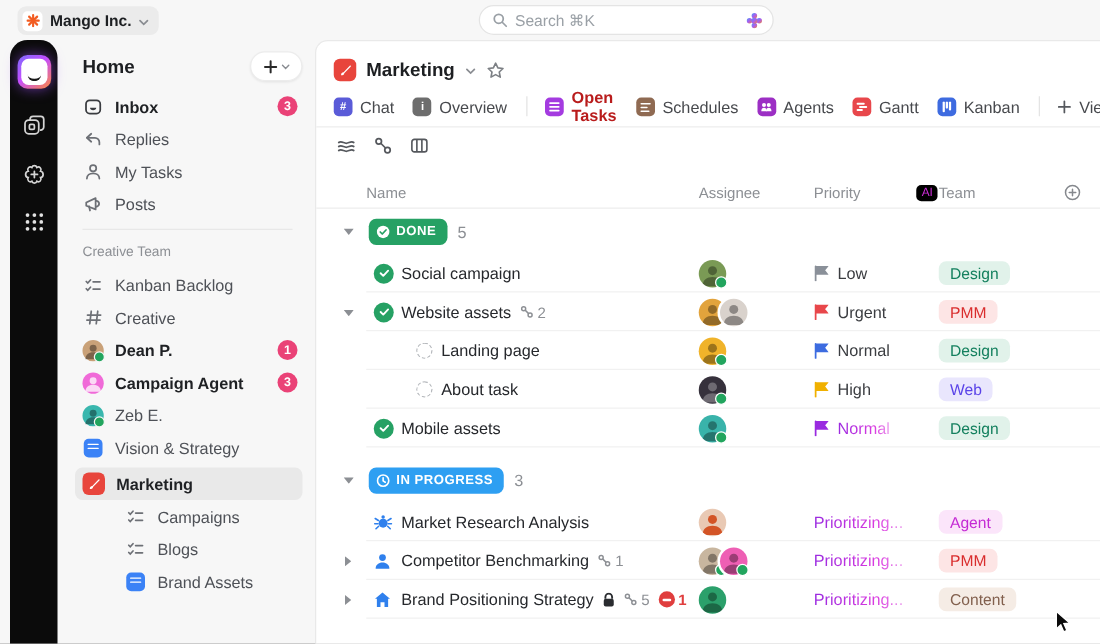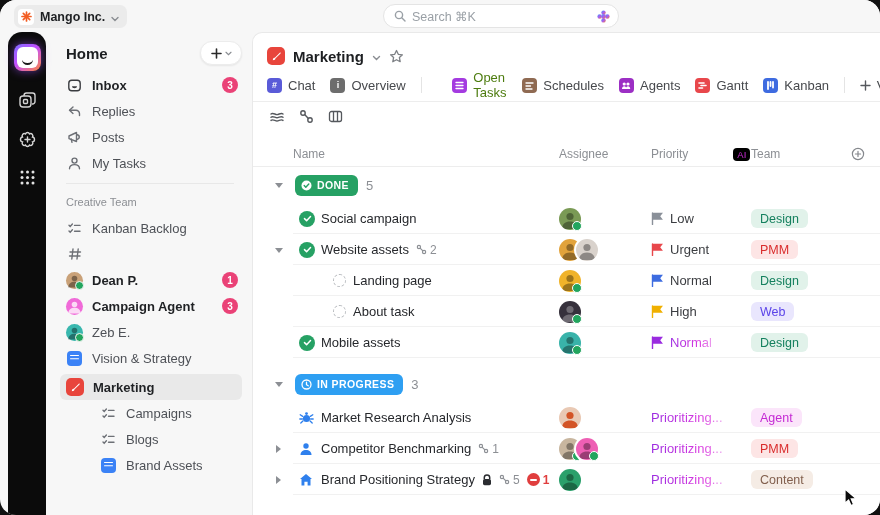--- a/index.html
+++ b/index.html
@@ -1,18 +1,18 @@
 <!DOCTYPE html>
 <html><head>
 <meta charset="utf-8">
 <style>
   * { margin:0; padding:0; box-sizing:border-box; }
   html,body { width:880px; height:515px; }
   body { background:#111; font-family:"Liberation Sans", sans-serif; overflow:hidden; }
-  .app { position:absolute; inset:0; background:#f7f7f7; border-radius:16px; overflow:hidden; }
+  .app { position:absolute; inset:0; background:#f7f7f7; border-radius:0; overflow:hidden; }
 
   
   .topbar { position:absolute; left:0; top:0; right:0; height:32px; background:#f7f7f7; }
   .ws-chip { position:absolute; left:14px; top:5px; height:23px; display:flex; align-items:center; gap:6px;
              background:#ebebeb; border-radius:7px; padding:0 8px 0 4px; cursor:default; }
   .ws-logo { width:16px; height:16px; background:#fff; border-radius:4px; display:flex; align-items:center; justify-content:center; }
   .ws-name { font-size:12.5px; font-weight:700; color:#1d1f22; }
   .chev { color:#8a8d92; }
   .search { position:absolute; left:383px; top:4px; width:236px; height:24px; background:#fff; border:1px solid #e4e4e4;
             border-radius:13px; display:flex; align-items:center; padding:0 8px 0 10px; gap:6px; }
@@ -53,21 +53,21 @@
   .mk-ic { width:18px; height:18px; background:#e8453c; border-radius:5px; display:flex; align-items:center; justify-content:center; }
   .sub-indent { padding-left:34px; }
 
   
   .main { position:absolute; left:252px; top:32px; right:0; bottom:0; background:#fff; border:1px solid #e9e9e9;
           border-right:none; border-bottom:none; border-radius:10px 0 0 0; }
   .m-head { position:absolute; left:14px; top:10px; height:26px; display:flex; align-items:center; gap:8px; }
   .m-title { font-size:15px; font-weight:700; color:#1d1f22; }
   .tabs { position:absolute; left:14px; top:40px; height:24px; display:flex; align-items:center; gap:15px; }
   .tab { display:flex; align-items:center; gap:6px; font-size:13px; color:#47494d; cursor:pointer; }
-  .tab.active { font-weight:400; color:#4d7c0f;margin-left:16px; }
+  .tab.active { font-weight:700; color:#b91c1c; }
   .tabicon { width:15px; height:15px; border-radius:4px; color:#fff; display:flex; align-items:center; justify-content:center;
              font-size:9px; font-weight:700; flex:none; }
   .tab-sep { width:1px; height:16px; background:#e4e4e4; }
   .tabs-rule { position:absolute; left:0; right:0; top:68px; height:1px; background:#ededed; }
   .toolbar { position:absolute; left:16px; top:76px; display:flex; gap:14px; color:#55585d; }
   .toolbar .t-ic { cursor:pointer; display:flex; }
 
   
   .thead { position:absolute; left:0; right:0; top:108px; height:26px; font-size:12px; color:#8c8f94; }
   .thead::after { content:""; position:absolute; left:0; right:0; bottom:0; height:1px; background:#ededed; }
@@ -219,36 +219,36 @@
       <span class="s-ic">
           <svg width="15" height="15" viewBox="0 0 15 15" fill="none" stroke="#6d7076" stroke-width="1.4" stroke-linecap="round" stroke-linejoin="round">
             <path d="M6 3 L2.5 6.2 L6 9.4"></path>
             <path d="M2.8 6.2 H9 A3.5 3.5 0 0 1 12.5 9.7 V11.5"></path>
           </svg>
         </span>
       <span class="lbl">Replies</span>
     </div>
     <div class="s-item">
       <span class="s-ic">
+          <svg width="15" height="15" viewBox="0 0 15 15" fill="none" stroke="#6d7076" stroke-width="1.4">
+            <circle cx="7.5" cy="4.6" r="2.5"></circle>
+            <path d="M2.5 12.8 C2.5 10.2 4.7 8.6 7.5 8.6 C10.3 8.6 12.5 10.2 12.5 12.8" stroke-linecap="round"></path>
+          </svg>
+        </span>
+      <span class="lbl">My Tasks</span>
+    </div>
+    <div class="s-item">
+      <span class="s-ic">
           <svg width="15" height="15" viewBox="0 0 15 15" fill="none" stroke="#6d7076" stroke-width="1.4" stroke-linejoin="round">
             <path d="M2 6 L9.5 2.5 V11.5 L2 8.6 Z"></path>
             <path d="M9.5 4.5 C11.2 4.8 12.3 5.8 12.3 7 C12.3 8.2 11.2 9.2 9.5 9.5"></path>
             <path d="M4.2 9 L5 12.4" stroke-linecap="round"></path>
           </svg>
         </span>
       <span class="lbl">Posts</span>
-    </div>
-    <div class="s-item">
-      <span class="s-ic">
-          <svg width="15" height="15" viewBox="0 0 15 15" fill="none" stroke="#6d7076" stroke-width="1.4">
-            <circle cx="7.5" cy="4.6" r="2.5"></circle>
-            <path d="M2.5 12.8 C2.5 10.2 4.7 8.6 7.5 8.6 C10.3 8.6 12.5 10.2 12.5 12.8" stroke-linecap="round"></path>
-          </svg>
-        </span>
-      <span class="lbl">My Tasks</span>
     </div>
 
     <div class="divider"></div>
 
     <div class="sec-label">Creative Team</div>
 
     <div class="s-item" style="margin-top:4px;">
       <span class="s-ic">
           <svg width="15" height="15" viewBox="0 0 15 15" fill="none" stroke="#6d7076" stroke-width="1.4" stroke-linecap="round">
             <path d="M2 4.2 L3.2 5.4 L5.4 3"></path>
@@ -261,20 +261,21 @@
     </div>
     <div class="s-item">
       <span class="s-ic">
           <svg width="14" height="14" viewBox="0 0 14 14" stroke="#6d7076" stroke-width="1.4" stroke-linecap="round">
             <line x1="5" y1="2" x2="3.8" y2="12"></line>
             <line x1="10.2" y1="2" x2="9" y2="12"></line>
             <line x1="2" y1="5" x2="12.5" y2="5"></line>
             <line x1="1.5" y1="9" x2="12" y2="9"></line>
           </svg>
         </span>
+      <span class="lbl">Creative</span>
     </div>
     <div class="s-item bold">
       <span class="s-avatar online" style="background-color: rgb(201, 161, 120);">
         <svg viewBox="0 0 22 22">
             <circle cx="11" cy="8.5" r="3.6" fill="rgba(0,0,0,.38)"></circle>
             <path d="M3 20 C3 15 6.6 12.6 11 12.6 C15.4 12.6 19 15 19 20 Z" fill="rgba(0,0,0,.38)"></path>
           </svg>
       </span>
       <span class="lbl">Dean P.</span>
       <span class="badge">1</span>

